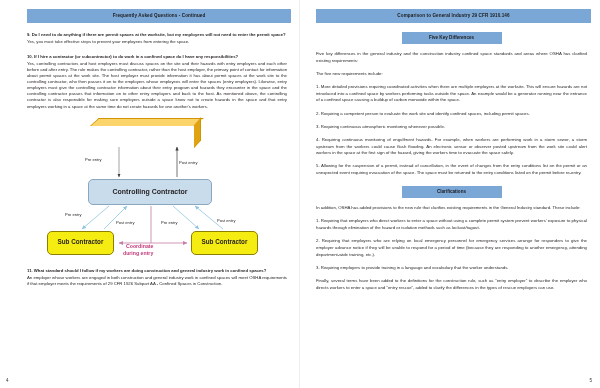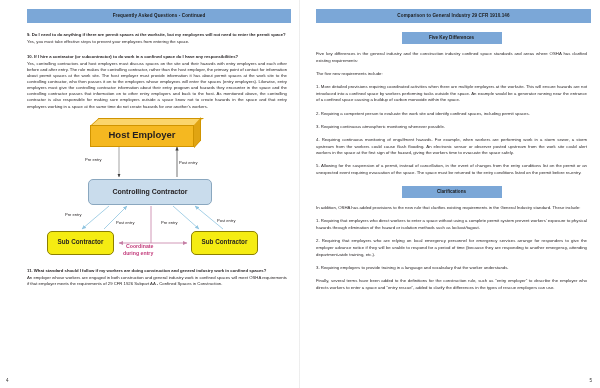--- a/index.html
+++ b/index.html
@@ -227,21 +227,20 @@
 
         <line x1="196" y1="113" x2="168" y2="90" stroke="#8ec4e0" stroke-width="0.8" marker-end="url(#ab)"></line>
 
         <line x1="124" y1="90" x2="124" y2="127" stroke="#c57fa5" stroke-width="0.8"></line>
         <line x1="124" y1="127" x2="92" y2="127" stroke="#c57fa5" stroke-width="0.8" marker-end="url(#ap)"></line>
         <line x1="124" y1="127" x2="160" y2="127" stroke="#c57fa5" stroke-width="0.8" marker-end="url(#ap)"></line>
       </svg>
 
       <div class="host-top"></div>
       <div class="host-side"></div>
-      <div class="node host">Host Employer</div>
 
       <div class="node controlling">Controlling Contractor</div>
 
       <div class="node sub sub-left">Sub Contractor</div>
       <div class="node sub sub-right">Sub Contractor</div>
 
       <div class="lbl" style="left:58px; top:41px;">Pre entry</div>
       <div class="lbl" style="left:152px; top:44px;">Post entry</div>
 
       <div class="lbl" style="left:38px; top:96px;">Pre entry</div>

